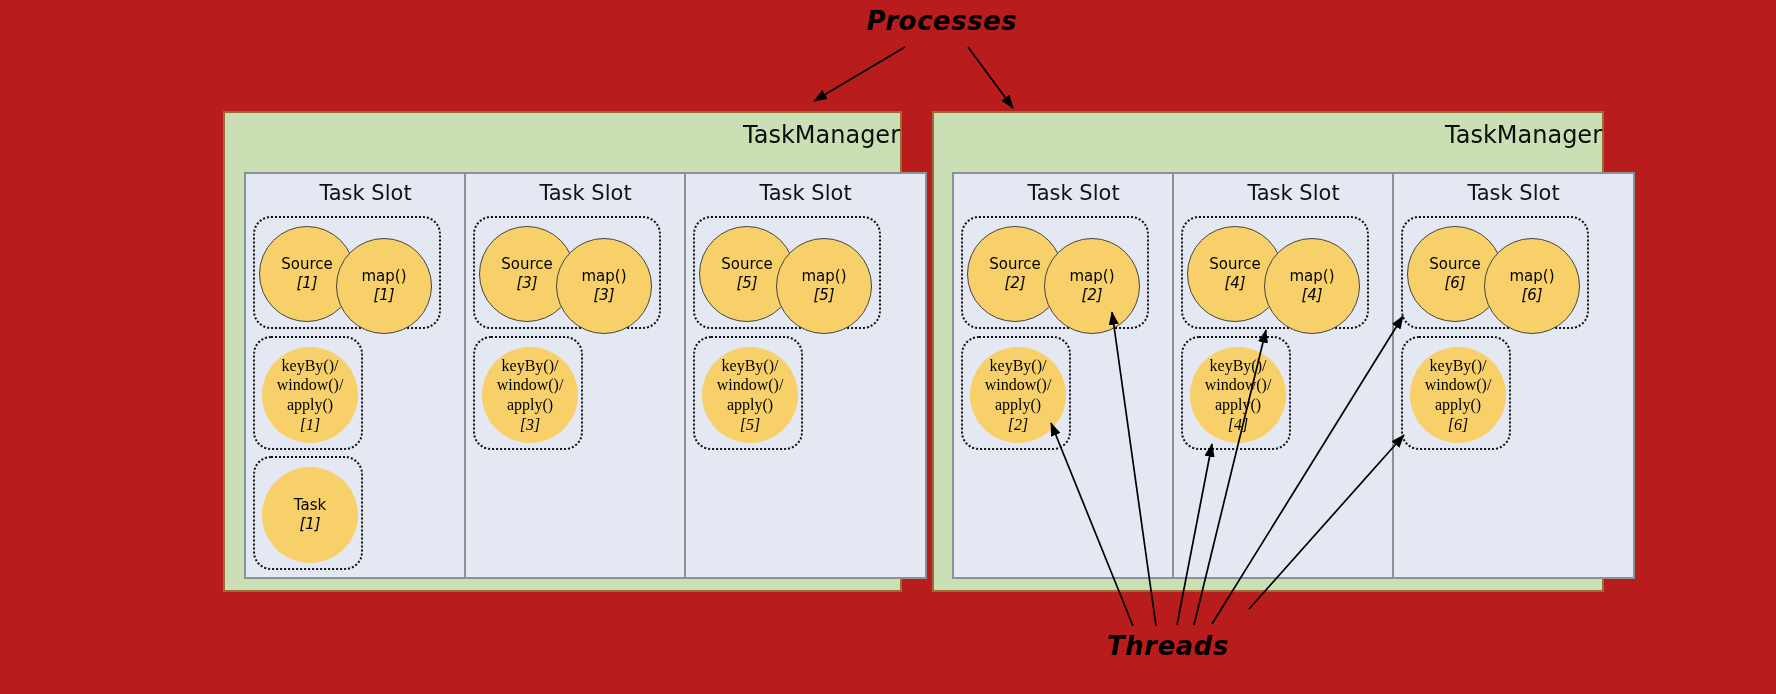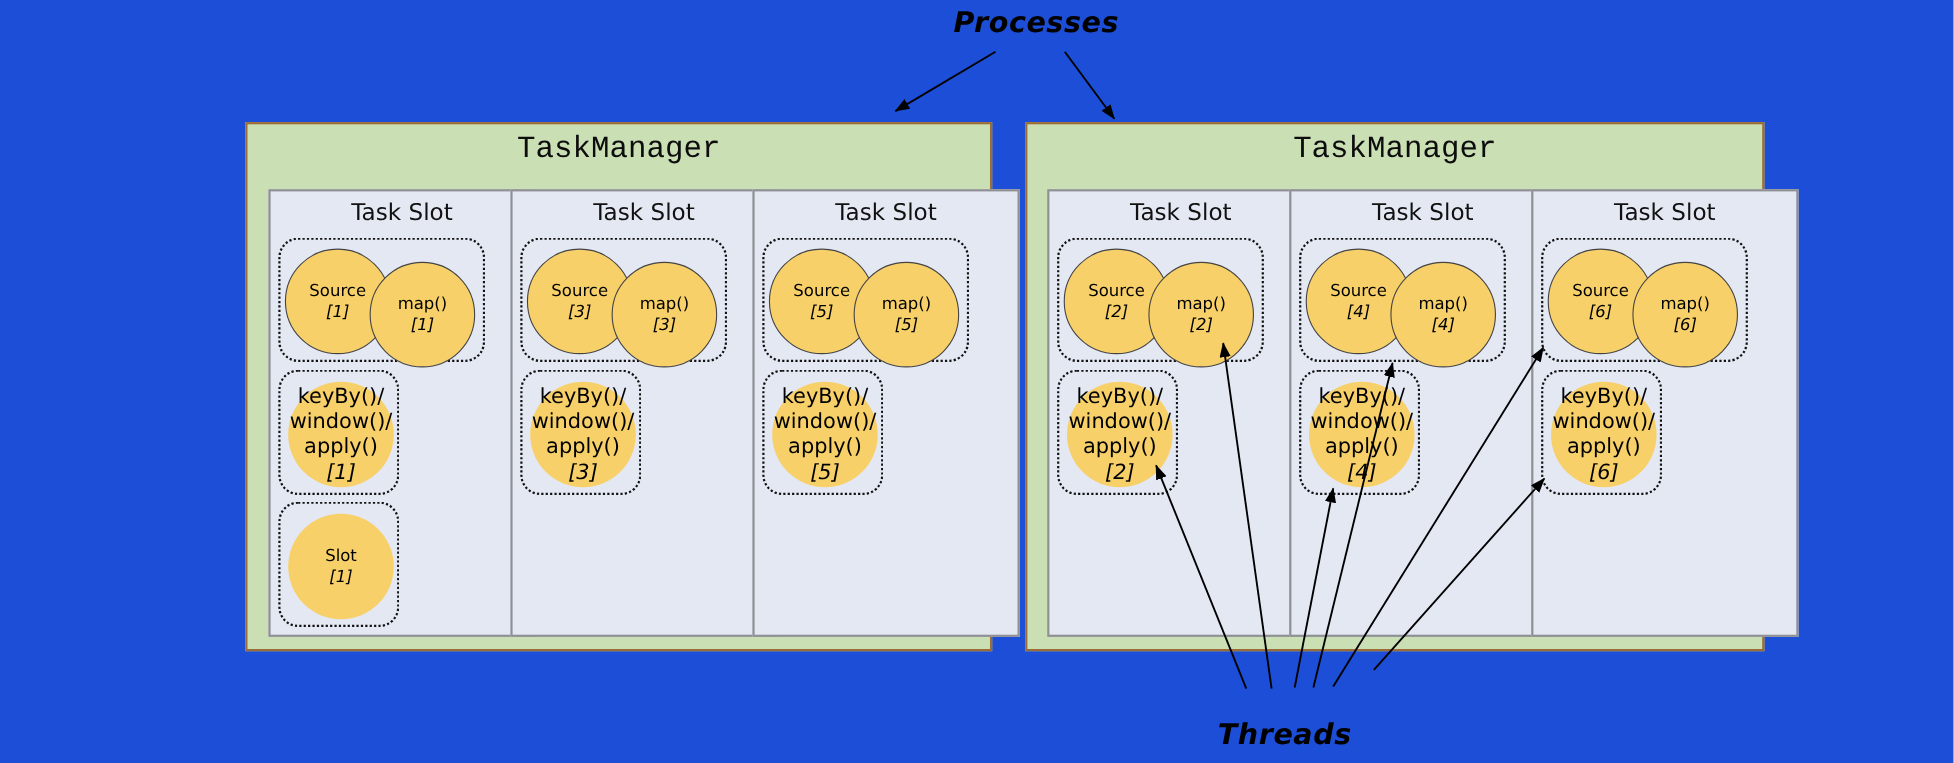--- a/index.html
+++ b/index.html
@@ -1,33 +1,33 @@
 <!DOCTYPE html>
 <html><head>
 <meta charset="utf-8">
 <style>
   html,body { margin:0; padding:0; background:#ffffff; }
   .canvas {
-    position:relative; width:1776px; height:694px; background:#1d4ed8;
+    position:relative; width:1776px; height:694px; background:#b91c1c;
     font-family:"DejaVu Sans","Liberation Sans",sans-serif; color:#111; overflow:hidden;
   }
   .big-label {
     position:absolute; text-align:center; font-style:italic; font-weight:600;
     font-size:26px; color:#000; letter-spacing:0.5px;
   }
   .processes-label { left:862px; top:6px;  width:160px; }
-  .threads-label   { left:1088px; top:631px; width:160px;margin-top:22px; }
+  .threads-label   { left:1088px; top:631px; width:160px; }
 
   .tm {
     position:absolute; box-sizing:border-box;
     background:#cbdfb5; border:2px solid #9b6c35;
   }
   .tm1 { left:223px; top:111px; width:679px; height:481px; }
   .tm2 { left:932px; top:111px; width:672px; height:481px; }
-  .tm-title { margin-top:8px; text-align:center; font-size:28px; color:#0d0d0d;font-family:Liberation Mono, monospace; }
+  .tm-title { margin-top:8px; text-align:right; font-size:24px; color:#0d0d0d; }
 
   .slot {
     position:absolute; box-sizing:border-box; top:59px; width:243px; height:407px;
     background:#e4e8f3; border:2px solid #8e9094;
   }
   .slot-a { left:19px; } .slot-b { left:239px; } .slot-c { left:459px; }
   .slot-d { left:18px; } .slot-e { left:238px; } .slot-f { left:458px; }
   .slot-title { margin-top:7px; text-align:center; font-size:21px; }
 
   .group {
@@ -42,21 +42,21 @@
     position:absolute; width:96px; height:96px; border-radius:50%;
     background:#f7d069; display:flex; flex-direction:column;
     align-items:center; justify-content:center; text-align:center;
     font-size:15px; line-height:1.25; color:#000;
   }
   .circle span { display:block; }
   .bordered { box-sizing:border-box; border:1.5px solid #444; }
   .c-left  { left:4px;  top:8px; }
   .c-right { left:81px; top:20px; }
   .c-mid   { left:7px;  top:9px; }
-  .keyby { font-size:19px; line-height:1.22; }
+  .keyby { font-size:16px; line-height:1.22;font-family:Liberation Serif, serif; }
   .idx { font-style:italic; }
 
   .overlay { position:absolute; left:0; top:0; pointer-events:none; }
 
   .watermark {
     position:absolute; right:8px; top:662px; font-size:17px; color:#b5b5b5;
     letter-spacing:0.5px;
   }
 </style>
 </head>
@@ -85,21 +85,21 @@
       <div class="group group-keyby">
         <div class="circle keyby c-mid">
           <span>keyBy()/</span>
           <span>window()/</span>
           <span>apply()</span>
           <span class="idx">[1]</span>
         </div>
       </div>
       <div class="group group-sink">
         <div class="circle c-mid">
-          <span>Slot</span>
+          <span>Task</span>
           <span class="idx">[1]</span>
         </div>
       </div>
     </div>
 
     <div class="slot slot-b">
       <div class="slot-title">Task Slot</div>
       <div class="group group-pair">
         <div class="circle bordered c-left">
           <span>Source</span>

